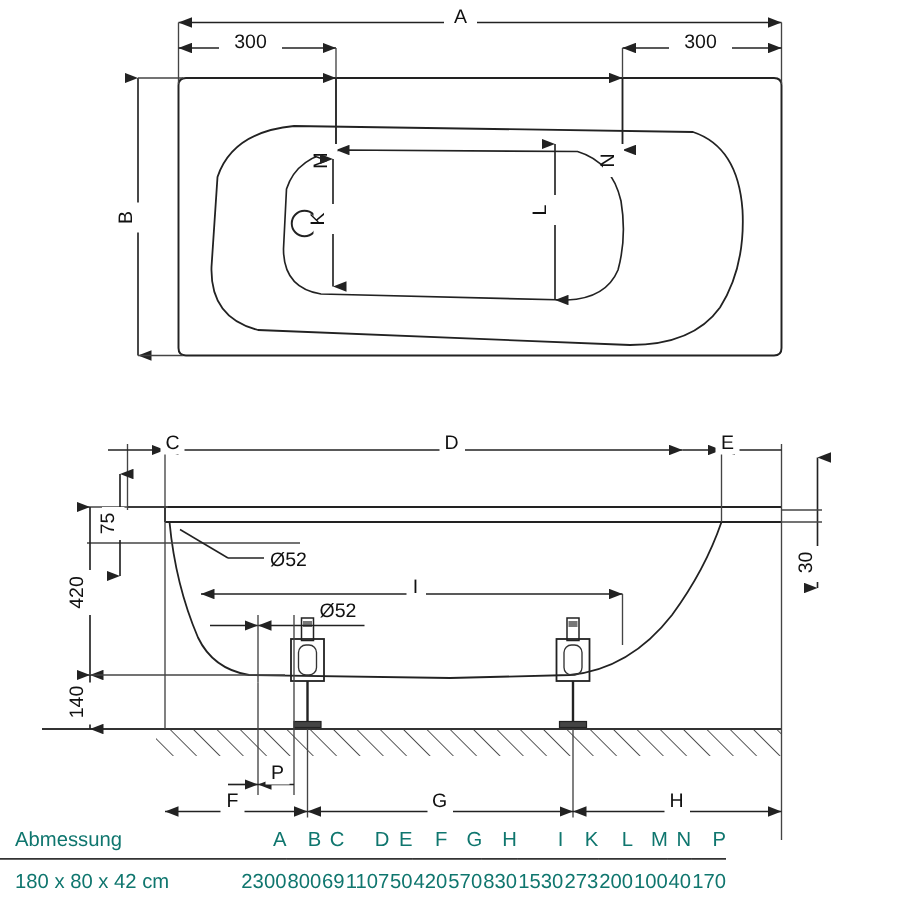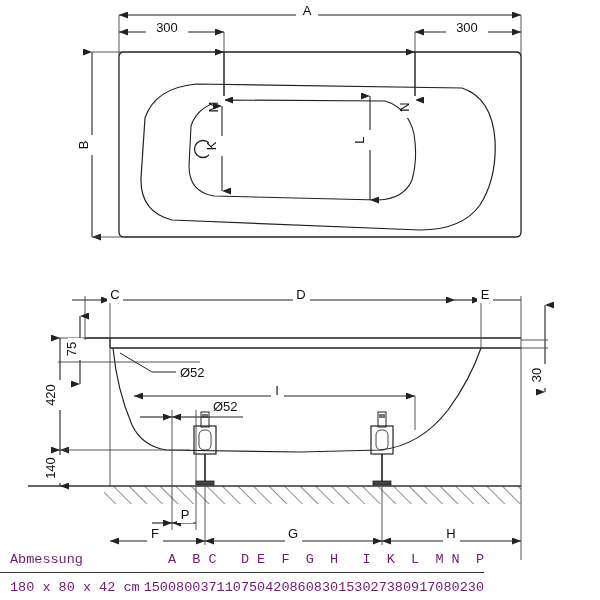--- a/index.html
+++ b/index.html
@@ -38,23 +38,23 @@
   .tbl {
     position: absolute;
     left: 0;
     top: 548px;
     width: 600px;
     height: 52px;
   }
   table.dims {
     border-collapse: collapse;
     width: 484px;
-    font-family: Liberation Mono, monospace;
+    font-family: Liberation Sans, sans-serif;
     font-size: 13.5px;
-    color: #701a75;
+    color: #0f766e;
   }
   table.dims th,
   table.dims td {
     padding: 0;
     font-weight: normal;
     text-align: right;
     white-space: nowrap;
     height: 22px;
     vertical-align: middle;
   }
@@ -280,32 +280,32 @@
           <th class="colcell">K</th>
           <th class="colcell">L</th>
           <th class="colcell">M</th>
           <th class="colcell">N</th>
           <th class="colcell">P</th>
         </tr>
       </thead>
       <tbody>
         <tr>
           <td class="lbl">180 x 80 x 42 cm</td>
-          <td class="colcell">1500</td>
+          <td class="colcell">2300</td>
           <td class="colcell">800</td>
-          <td class="colcell">37</td>
+          <td class="colcell">69</td>
           <td class="colcell">1107</td>
           <td class="colcell">50</td>
           <td class="colcell">420</td>
-          <td class="colcell">860</td>
+          <td class="colcell">570</td>
           <td class="colcell">830</td>
           <td class="colcell">1530</td>
           <td class="colcell">273</td>
-          <td class="colcell">809</td>
+          <td class="colcell">200</td>
+          <td class="colcell">100</td>
+          <td class="colcell">40</td>
           <td class="colcell">170</td>
-          <td class="colcell">80</td>
-          <td class="colcell">230</td>
         </tr>
       </tbody>
     </table>
   </div>
 
 </div>
 
 </body></html>

